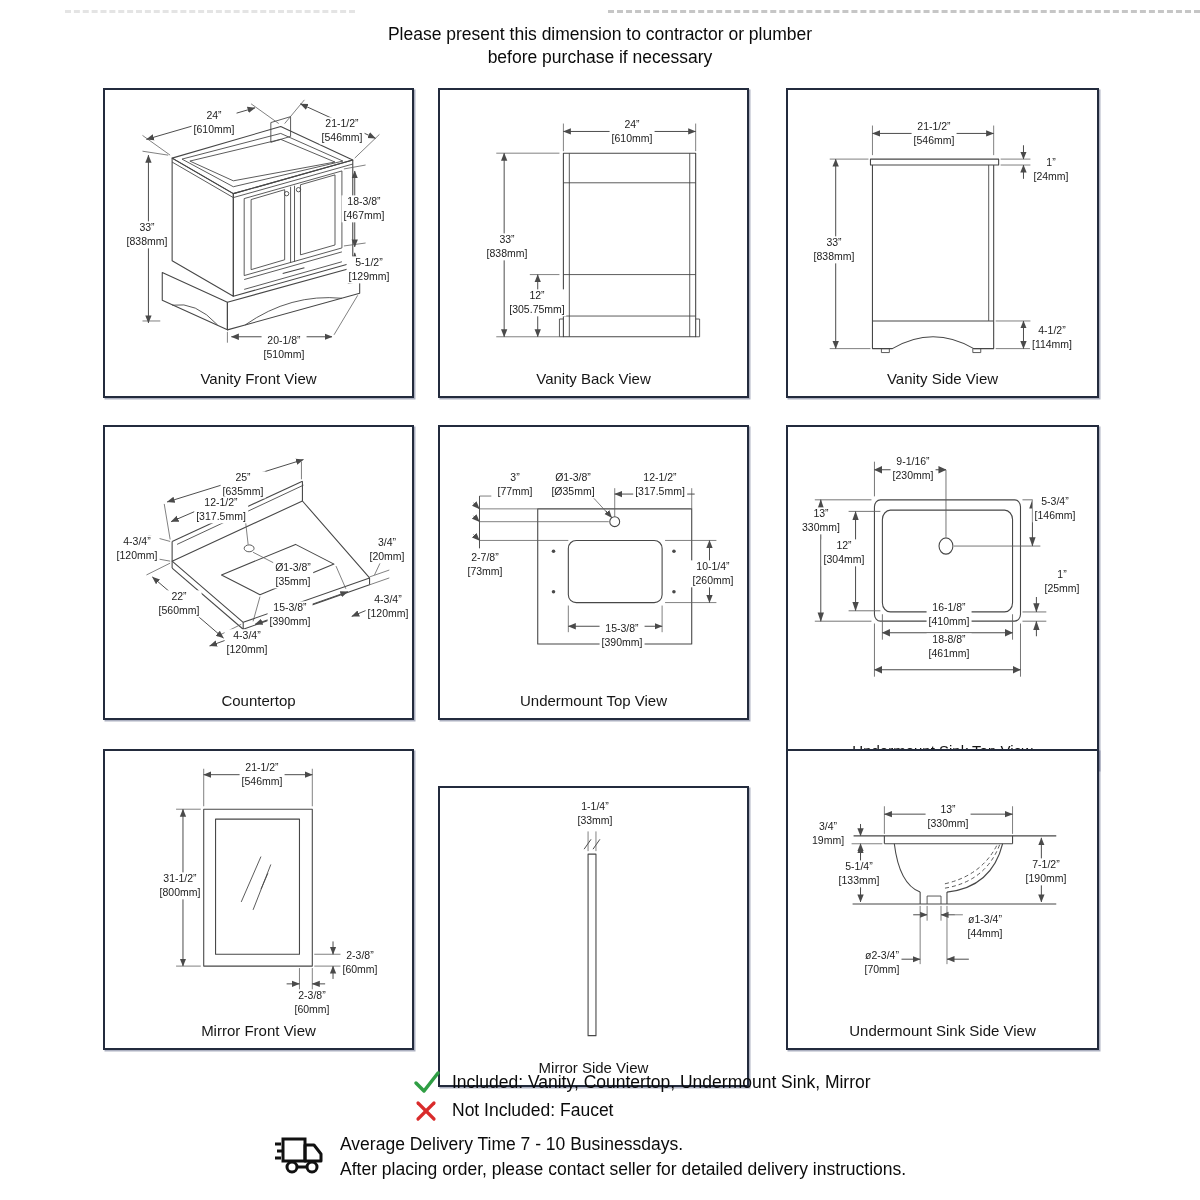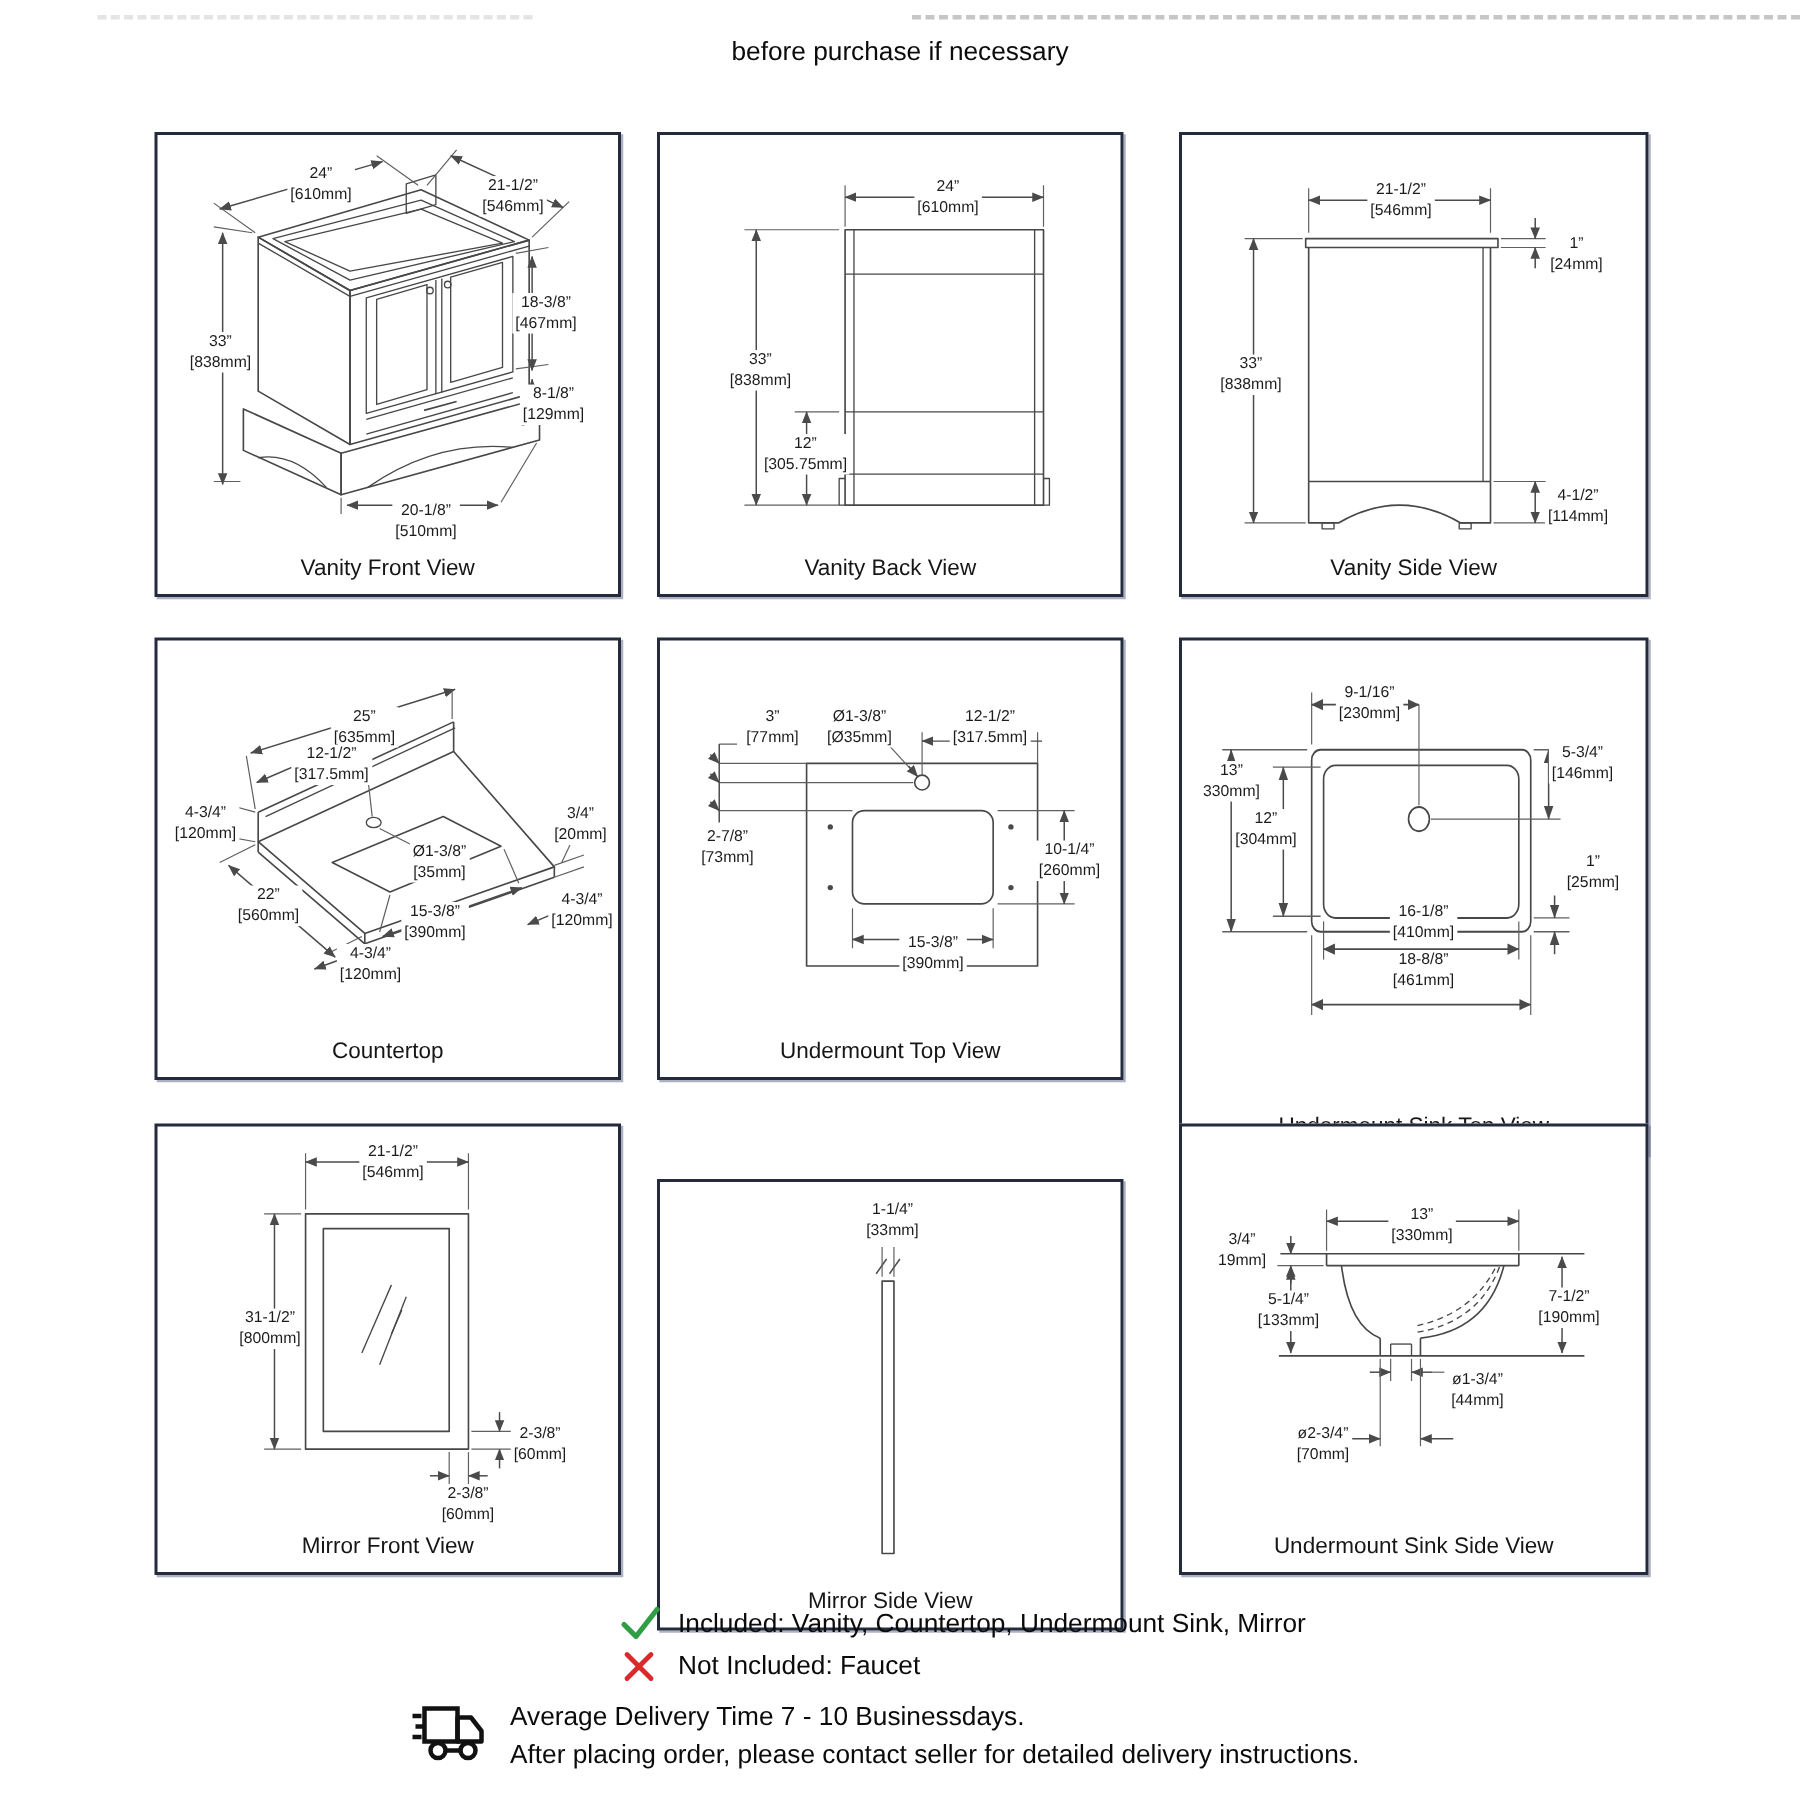--- a/index.html
+++ b/index.html
@@ -26,20 +26,21 @@
 </style>
 </head>
 <body>
 
 <div class="sheet">
 
   <div class="artifact" style="left:65px;top:10px;width:290px;border-top:3px dashed #e4e4e4;"></div>
   <div class="artifact" style="left:608px;top:10px;width:592px;border-top:3px dashed #c6c6c6;"></div>
 
   <div class="hdr">
+    <div>Please present this dimension to contractor or plumber</div>
     <div>before purchase if necessary</div>
   </div>
 
   <section class="panel" style="left:103px;top:88px;width:311px;height:310px;">
     <svg viewBox="0 0 311 310" preserveAspectRatio="none">
       <defs>
         <marker id="ah" viewBox="0 0 10 10" refX="9.5" refY="5" markerWidth="8" markerHeight="8" orient="auto-start-reverse">
           <path d="M0,1 L10,5 L0,9 z" fill="#4a4a4a"></path>
         </marker>
       </defs>
@@ -90,21 +91,21 @@
       <line class="d" x1="128" y1="250" x2="230" y2="250" marker-start="url(#ah)" marker-end="url(#ah)"></line>
     </svg>
     <div class="dim" style="left:109px;top:33px">24”
 [610mm]</div>
     <div class="dim" style="left:237px;top:41px">21-1/2”
 [546mm]</div>
     <div class="dim" style="left:42px;top:145px">33”
 [838mm]</div>
     <div class="dim" style="left:259px;top:119px">18-3/8”
 [467mm]</div>
-    <div class="dim" style="left:264px;top:180px">8-1/8”
+    <div class="dim" style="left:264px;top:180px">5-1/2”
 [129mm]</div>
     <div class="dim" style="left:179px;top:258px">20-1/8”
 [510mm]</div>
     <div class="ptitle">Vanity Front View</div>
   </section>
 
   <section class="panel" style="left:438px;top:88px;width:311px;height:310px;">
     <svg viewBox="0 0 311 310" preserveAspectRatio="none">
       <rect class="o" x="125" y="64" width="134" height="186"></rect>
       <line class="o2" x1="131" y1="64" x2="131" y2="250"></line>

